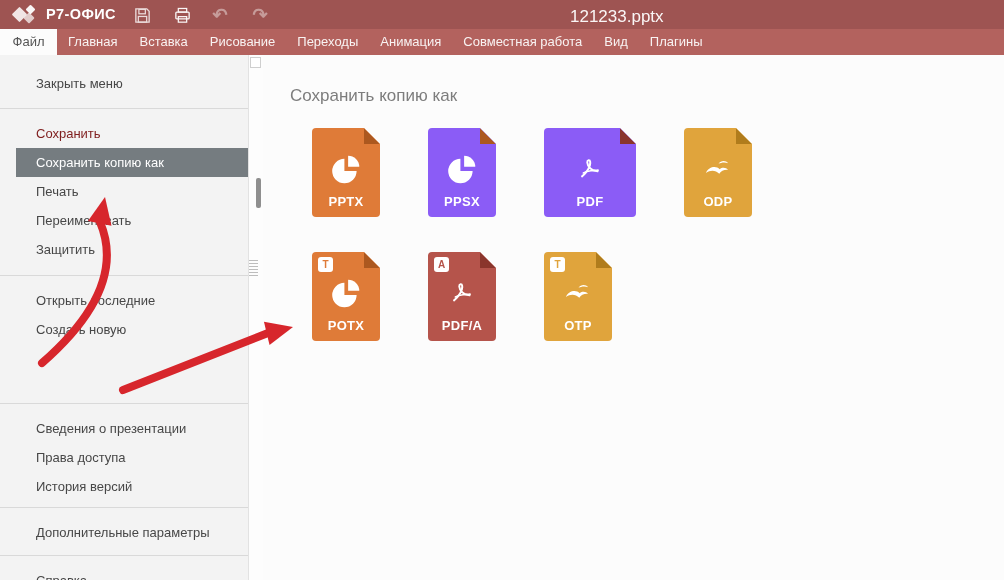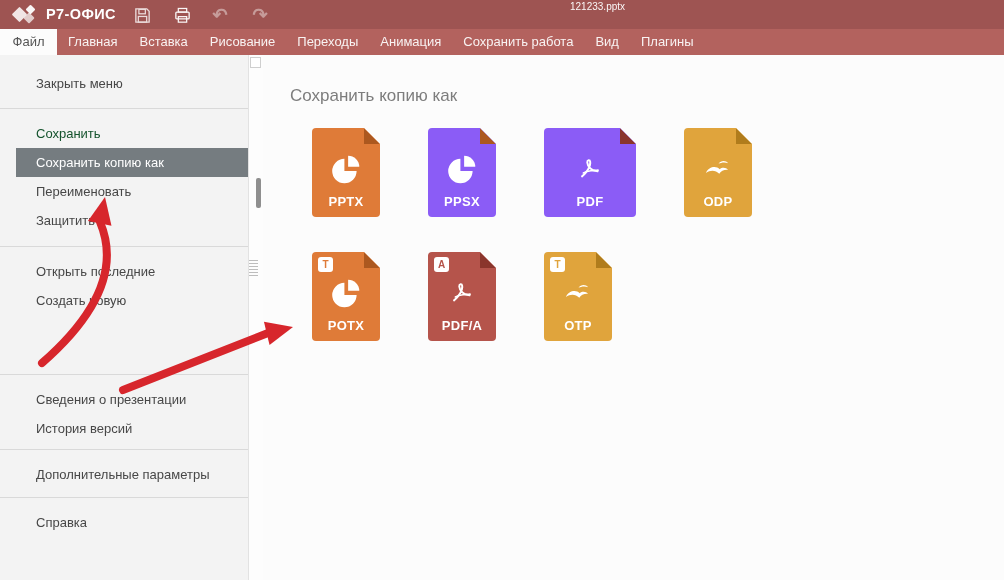--- a/index.html
+++ b/index.html
@@ -11,38 +11,38 @@
   .logo{position:absolute;left:13px;top:4px;display:flex;align-items:center;gap:7px;}
   .logo-mark{position:relative;width:26px;height:20px;}
   .logo-mark i{position:absolute;background:#fff;transform:rotate(45deg);border-radius:1px;}
   .logo-mark i:nth-child(1){width:11px;height:11px;left:1px;top:5px;opacity:.85;}
   .logo-mark i:nth-child(2){width:7px;height:7px;left:14px;top:2px;opacity:.95;}
   .logo-mark i:nth-child(3){width:8px;height:8px;left:12px;top:10px;opacity:.7;}
   .logo-text{color:#fff;font-weight:bold;font-size:14.5px;letter-spacing:.4px;line-height:20px;}
   .tb-btn{position:absolute;top:4px;width:22px;height:22px;display:flex;align-items:center;justify-content:center;cursor:pointer;}
   .tb-btn svg{display:block;}
   .tb-undo,.tb-redo{color:#fff;opacity:.42;font-size:18px;font-weight:bold;line-height:20px;}
-  .doc-title{position:absolute;left:570px;top:1px;color:rgba(255,255,255,.95);font-size:10px;}
+  .doc-title{position:absolute;left:570px;top:7px;color:rgba(255,255,255,.95);font-size:17px;}
 
   
   .tabbar{position:absolute;left:0;top:29px;width:100%;height:26px;display:flex;}
   .tab{height:26px;line-height:26px;padding:0 11px;font-size:13px;color:rgba(255,255,255,.92);cursor:pointer;white-space:nowrap;}
   .tab.active{background:#fcfcfc;color:#555;width:35px;text-align:center;}
 
   
   .bodyarea{position:absolute;left:0;top:55px;right:0;bottom:0;background:#fcfcfc;}
 
   .sidebar{position:absolute;left:0;top:0;bottom:0;width:248px;background:#f3f3f3;}
   .menu-group{border-top:1px solid #d9d9d9;padding:10px 0 11px 16px;}
   .menu-group:first-child{border-top:none;padding-top:14px;padding-bottom:10px;}
   .menu-group:nth-child(4){padding-bottom:6px;margin-top:48px;}
   .menu-group:nth-child(5){padding-bottom:8px;}
   .menu-group:last-child{border-bottom:none;}
   .menu-item{height:29px;line-height:29px;padding-left:20px;font-size:13px;color:#474747;cursor:pointer;white-space:nowrap;}
-  .menu-item.disabled{color:#14532d;cursor:default;}
+  .menu-item.disabled{color:#7f1d1d;cursor:default;}
   .menu-item.selected{background:#757c80;color:#fff;}
 
   .scrollstrip{position:absolute;left:248px;top:0;bottom:0;width:14px;background:#fdfdfd;
                border-left:1px solid #e2e2e2;border-right:1px solid #e2e2e2;}
   .scroll-topbox{position:absolute;left:1px;top:2px;width:9px;height:9px;background:#fff;border:1px solid #cfcfcf;}
   .scroll-thumb{position:absolute;left:7px;top:123px;width:5px;height:30px;background:#8f8f8f;border-radius:2px;}
   .resizer-grip{position:absolute;left:0px;top:205px;width:9px;height:16px;
     background:repeating-linear-gradient(#bdbdbd 0 1px,transparent 1px 3px);}
 
   .main{position:absolute;left:263px;top:0;right:0;bottom:0;background:#fcfcfc;padding:31px 0 0 27px;}
@@ -104,42 +104,44 @@
     <div class="doc-title">121233.pptx</div>
   </div>
 
   <div class="tabbar" style="background: rgb(179, 98, 94);">
       <div class="tab active">Файл</div>
       <div class="tab">Главная</div>
       <div class="tab">Вставка</div>
       <div class="tab">Рисование</div>
       <div class="tab">Переходы</div>
       <div class="tab">Анимация</div>
-      <div class="tab">Сохранить работа</div>
+      <div class="tab">Совместная работа</div>
       <div class="tab">Вид</div>
       <div class="tab">Плагины</div>
     </div>
 
   <div class="bodyarea">
     <div class="sidebar">
         <div class="menu-group">
           <div class="menu-item">Закрыть меню</div>
         </div>
         <div class="menu-group">
           <div class="menu-item disabled">Сохранить</div>
           <div class="menu-item selected" style="background: rgb(117, 124, 128);">Сохранить копию как</div>
+          <div class="menu-item">Печать</div>
           <div class="menu-item">Переименовать</div>
           <div class="menu-item">Защитить</div>
         </div>
         <div class="menu-group">
           <div class="menu-item">Открыть последние</div>
           <div class="menu-item">Создать новую</div>
         </div>
         <div class="menu-group">
           <div class="menu-item">Сведения о презентации</div>
+          <div class="menu-item">Права доступа</div>
           <div class="menu-item">История версий</div>
         </div>
         <div class="menu-group">
           <div class="menu-item">Дополнительные параметры</div>
         </div>
         <div class="menu-group">
           <div class="menu-item">Справка</div>
         </div>
       </div>
 

